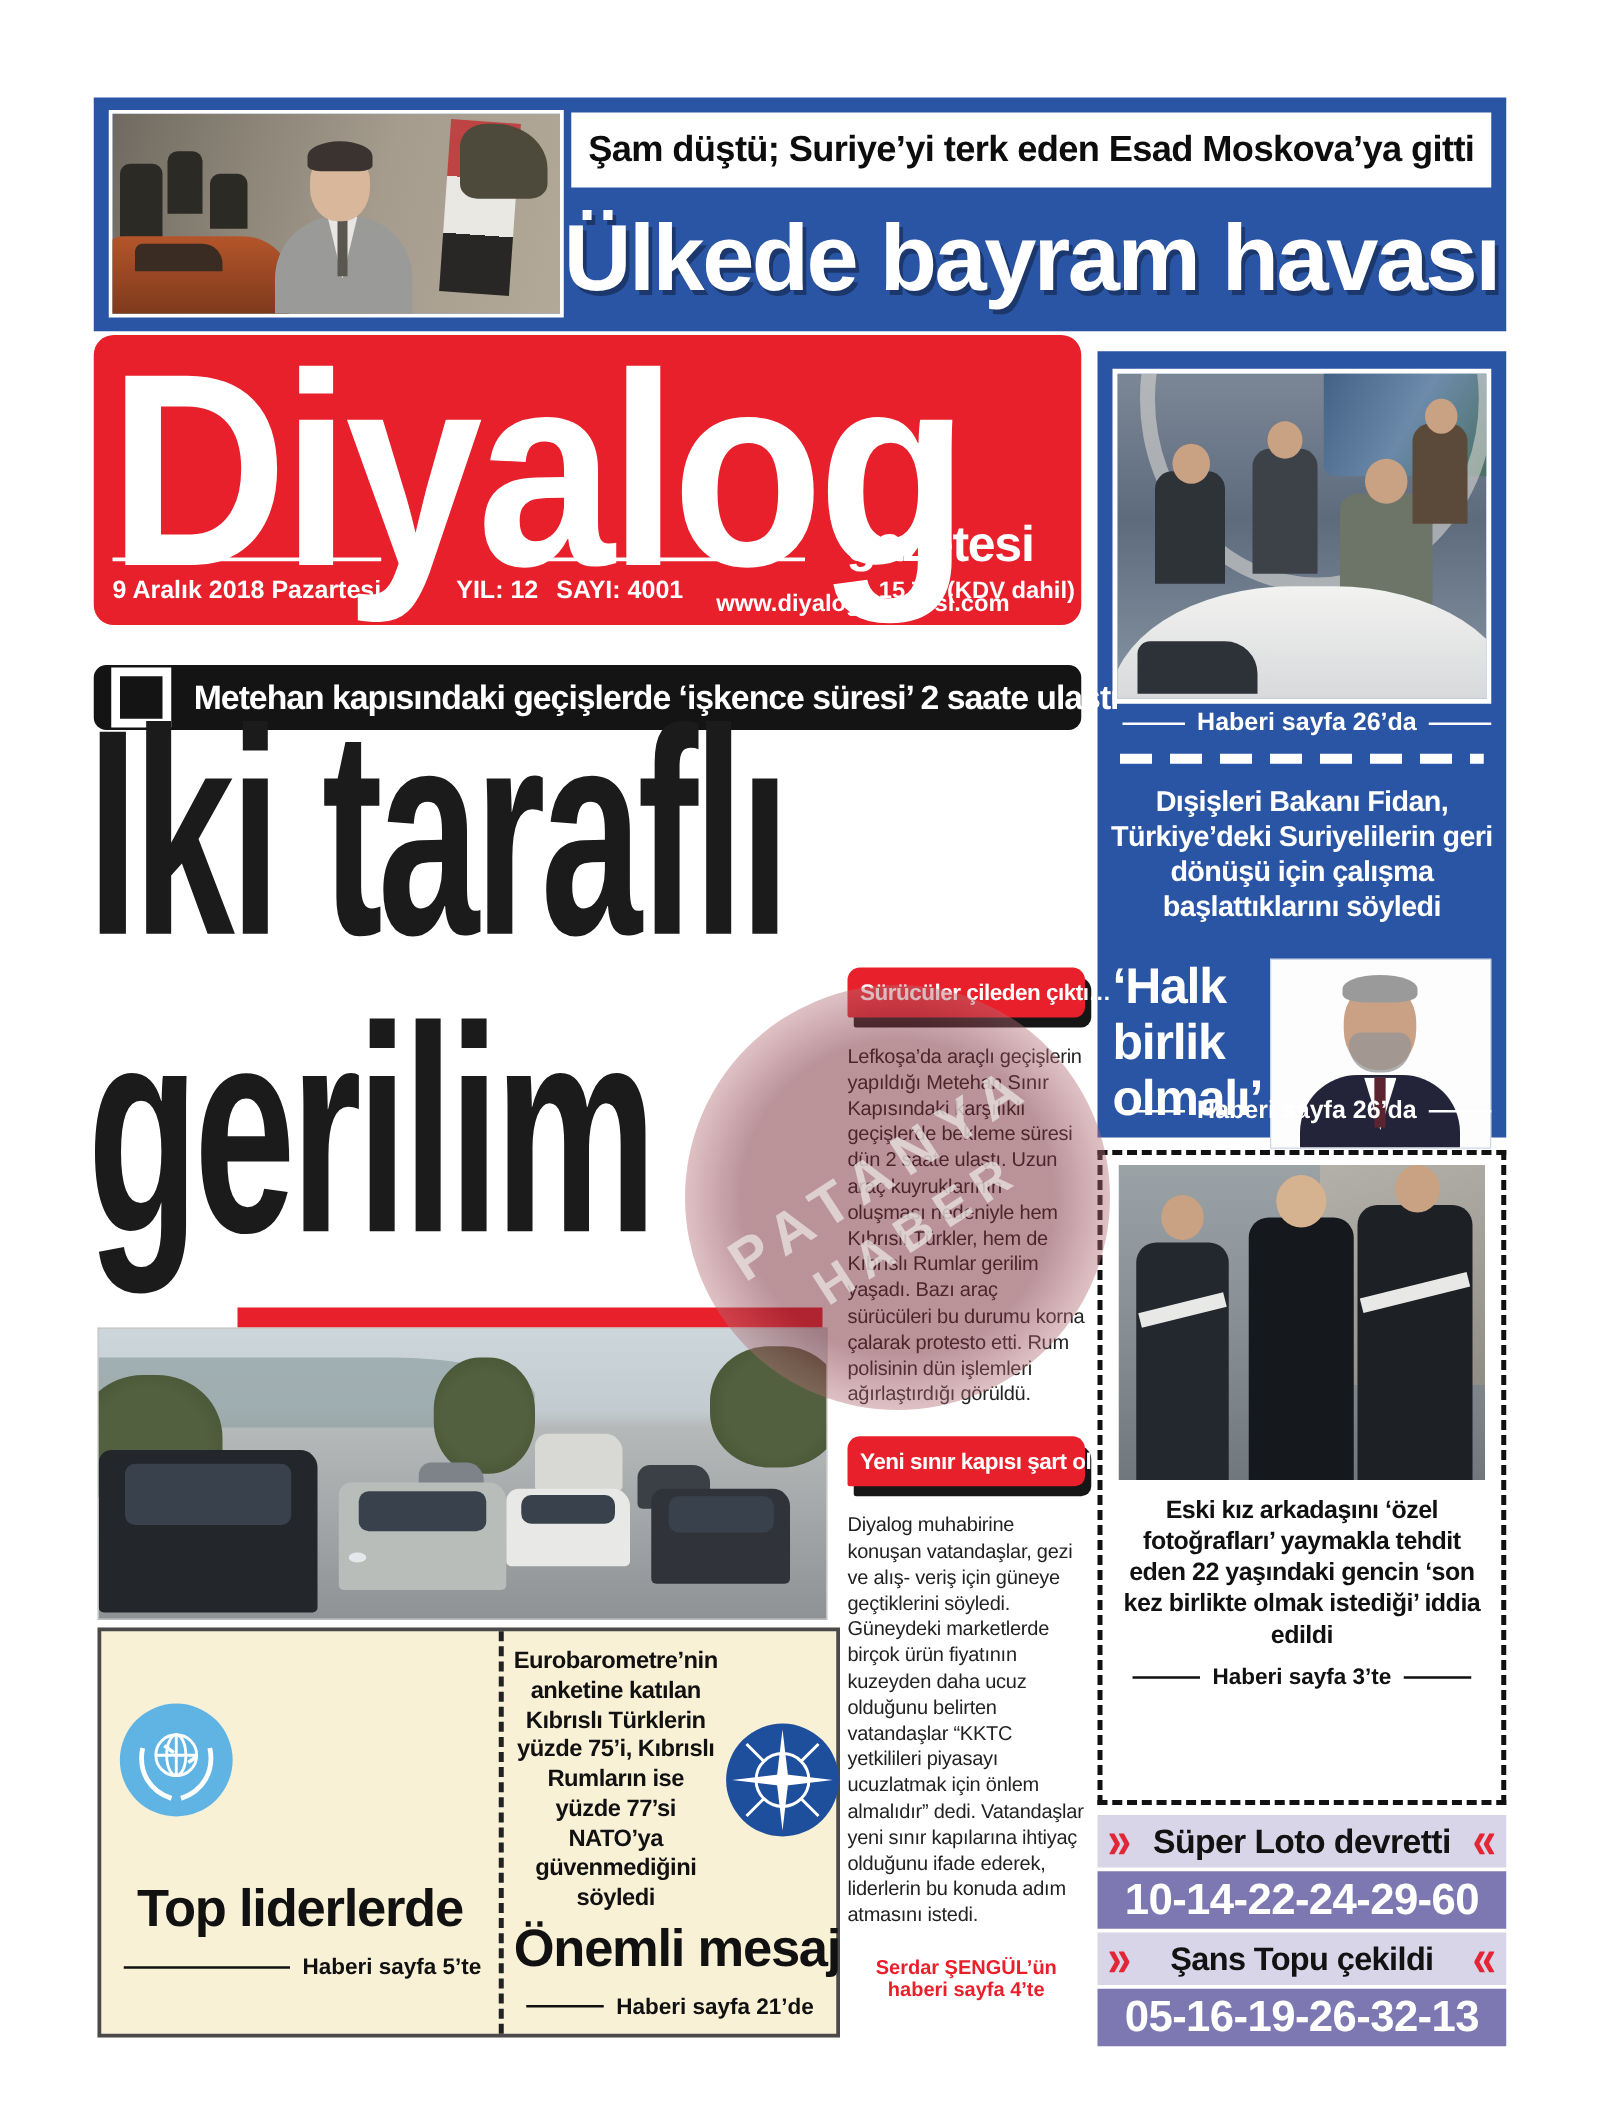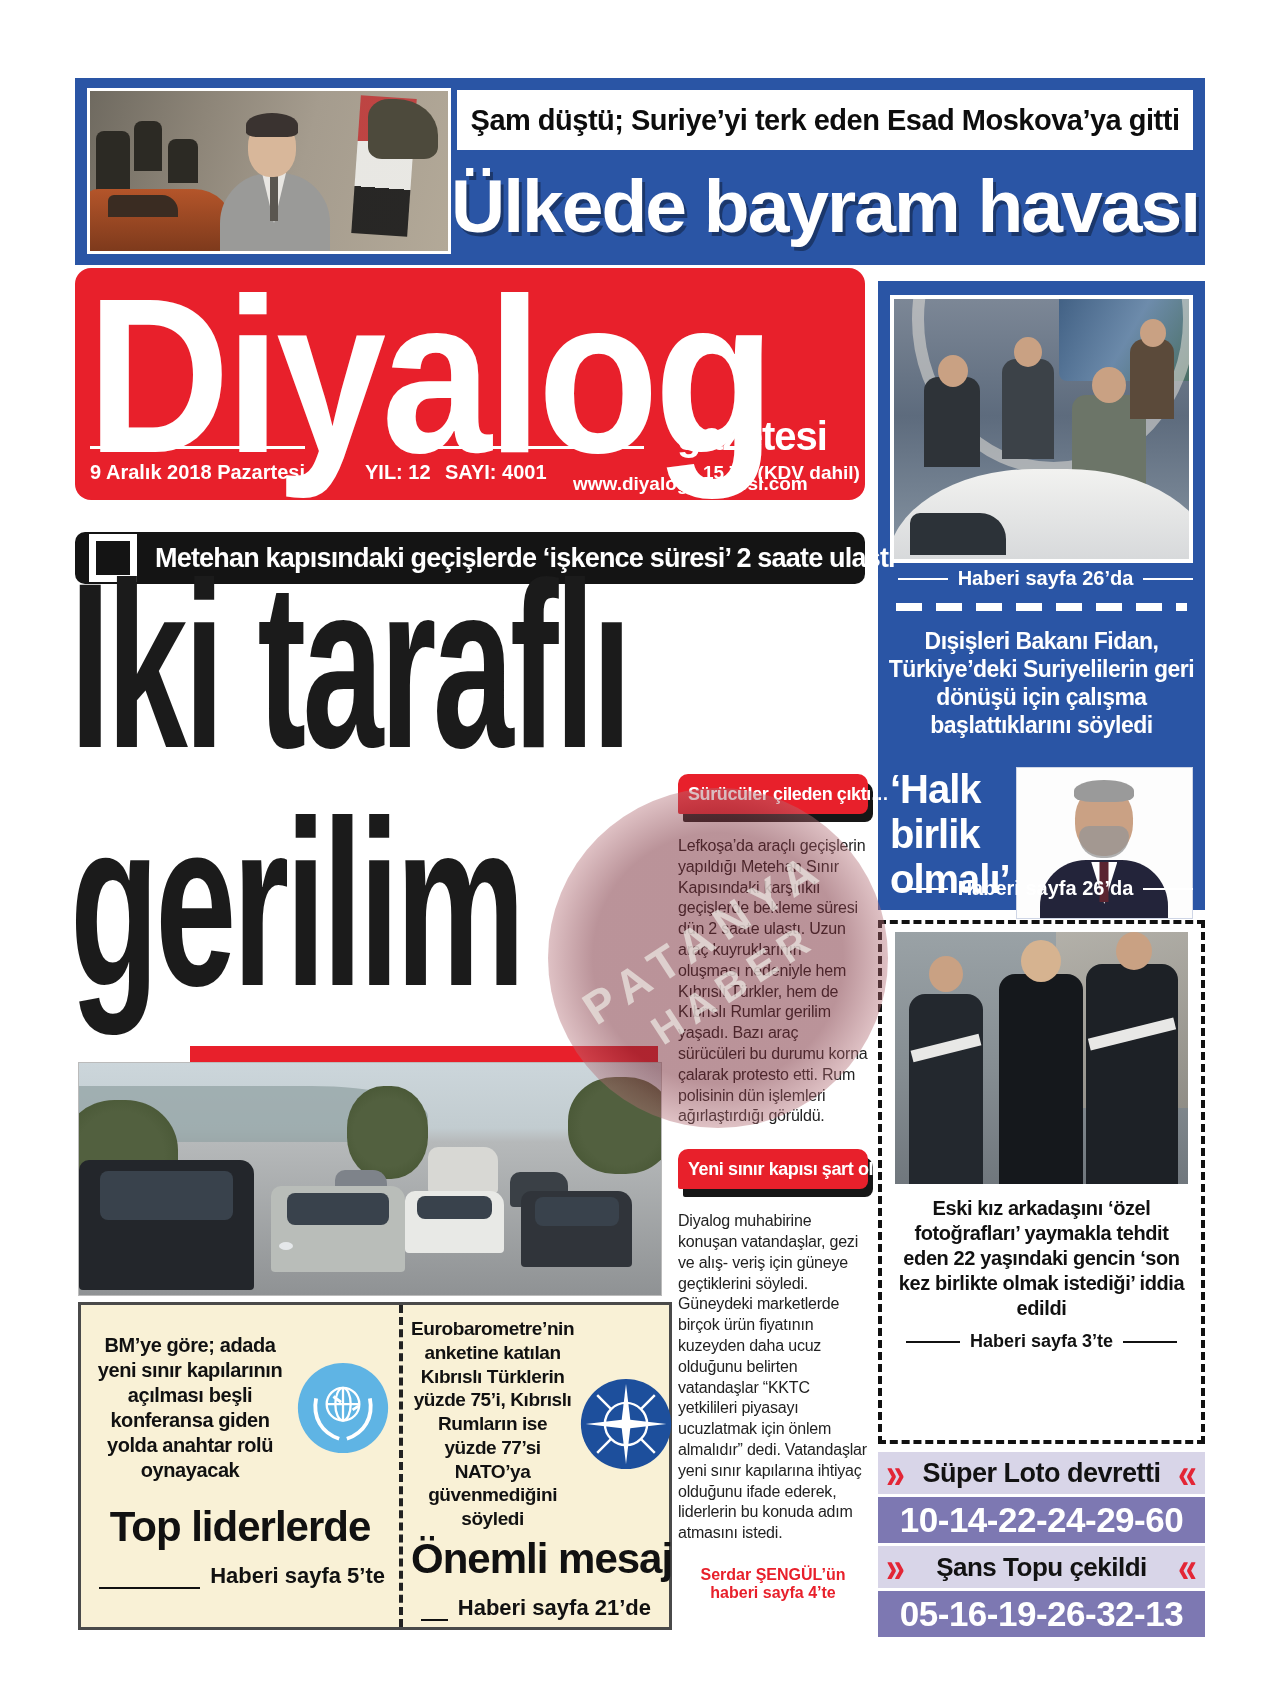--- a/index.html
+++ b/index.html
@@ -106,21 +106,21 @@
   
   .cream-box{left:78px;top:1302px;width:594px;height:328px;background:#f9f1d6;border:3px solid #4a4a4a;
       box-sizing:border-box;display:flex;}
   .cream-cell{position:relative;flex:0 0 auto;box-sizing:border-box;padding:12px 8px 0 8px;}
   .cream-cell.c0{width:322px;border-right:4px dashed #222;}
   .cream-cell.c1{width:262px;}
   .cell-top{display:flex;align-items:center;min-height:182px;}
   .cell-deck{flex:1;font-weight:bold;font-size:20px;color:#111;text-align:center;line-height:1.25;letter-spacing:-0.4px;}
   .cell-logo{flex:0 0 auto;width:96px;height:96px;margin-left:4px;}
   .cell-headline{font-weight:bold;font-size:42px;color:#111;text-align:center;letter-spacing:-1px;margin-top:4px;white-space:nowrap;}
-  .cell-caption{display:flex;align-items:flex-end;margin:12px 6px 0 10px;font-weight:bold;font-size:22px;color:#111;white-space:nowrap;}
+  .cell-caption{display:flex;align-items:center;margin:12px 6px 0 10px;font-weight:bold;font-size:18px;color:#111;white-space:nowrap;}
   .cell-caption::before{content:"";flex:1;height:2px;background:#111;margin-right:10px;}
 
   
   .dashed-box{left:878px;top:920px;width:327px;height:524px;border:4px dashed #111;background:#fff;box-sizing:border-box;}
   .police-photo{position:relative;margin:8px auto 0;width:293px;height:252px;overflow:hidden;
       background:linear-gradient(180deg,#9aa2a6 0%,#858d92 55%,#70777d 100%);}
   .pp-wall{position:absolute;right:0;top:0;width:45%;height:70%;background:linear-gradient(160deg,#b9b4aa,#948f85);opacity:.8;}
   .pp-fig{position:absolute;bottom:0;border-radius:16px 16px 0 0;background:#1d2126;}
   .pp-stripe{position:absolute;height:12px;background:#e8e8e6;transform:rotate(-14deg);}
   .pp-head{position:absolute;border-radius:50%;background:#c9a183;}
@@ -257,21 +257,20 @@
       <div class="car-light" style="left:6%;"></div>
     </div>
     <div class="car" style="left:0%;bottom:2%;width:30%;height:56%;background:#23262b;">
       <div class="car-win"></div>
     </div>
   </div>
 
   <div class="abs cream-box">
     <div class="cream-cell c0">
       <div class="cell-top">
-        <div class="cell-deck">BM’ye göre; adada yeni sınır kapılarının açılması beşli konferansa giden yolda anahtar rolü oynayacak</div>
         <div class="cell-logo">
           <svg viewBox="0 0 100 100" width="96" height="96">
             <circle cx="50" cy="50" r="47" fill="#5fb4e4"></circle>
             <g stroke="#fff" stroke-width="2.4" fill="none">
               <circle cx="50" cy="46" r="17"></circle>
               <line x1="33" y1="46" x2="67" y2="46"></line>
               <line x1="50" y1="29" x2="50" y2="63"></line>
               <ellipse cx="50" cy="46" rx="8" ry="17"></ellipse>
             </g>
             <path d="M22,40 C18,60 28,76 46,82" stroke="#fff" stroke-width="4" fill="none"></path>

